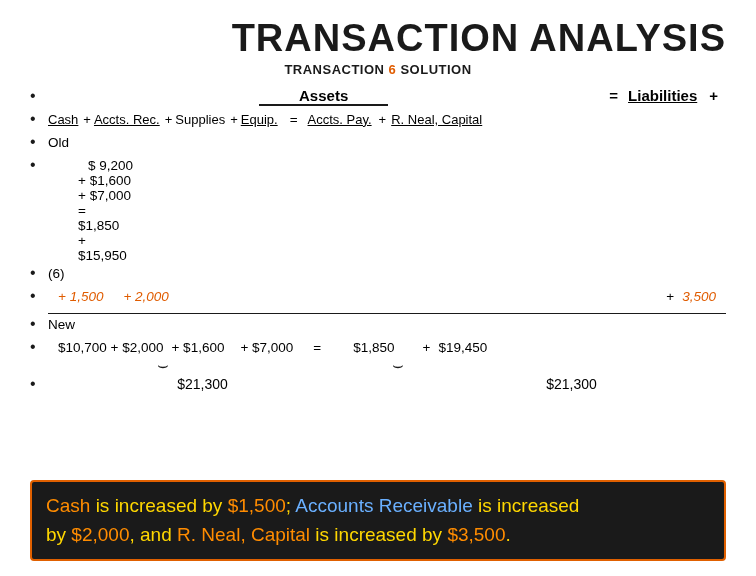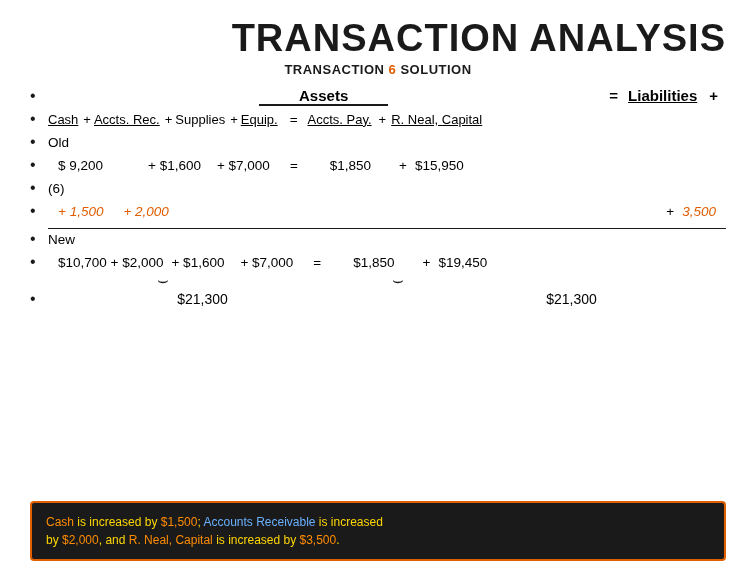--- a/index.html
+++ b/index.html
@@ -68,21 +68,21 @@
       align-items: baseline;
     }
 
     .bottom-box {
       margin-top: 12px;
       border: 2px solid #e06000;
       border-radius: 4px;
       background: #1a1a1a;
       color: #ffd700;
       padding: 10px 14px;
-      font-size: 12px;
+      font-size: 19px;
       line-height: 1.5;
     }
     .bottom-box .highlight-orange { color: #ff8c00; }
     .bottom-box .highlight-blue { color: #6ab0ff; }
 
     .header-row {
       display: flex;
       align-items: center;
       width: 100%;
       font-size: 15px;
@@ -133,21 +133,21 @@
 
     <div class="bullet-row">
       <div class="bullet">•</div>
       <div class="row-content">
         <span>Old</span>
       </div>
     </div>
 
     <div class="bullet-row">
       <div class="bullet">•</div>
-      <div class="row-content" style="display:flex; align-items:baseline;">
+      <div class="row-content" style="display:flex; align-items:baseline;flex-direction:column;">
         <span style="width:70px; padding-left:10px;">$ 9,200</span>
         <span style="margin:0 8px 0 30px;">+ $1,600</span>
         <span style="margin:0 8px;">+ $7,000</span>
         <span style="margin:0 12px;">=</span>
         <span style="margin:0 20px;">$1,850</span>
         <span style="margin:0 8px;">+</span>
         <span>$15,950</span>
       </div>
     </div>
 

